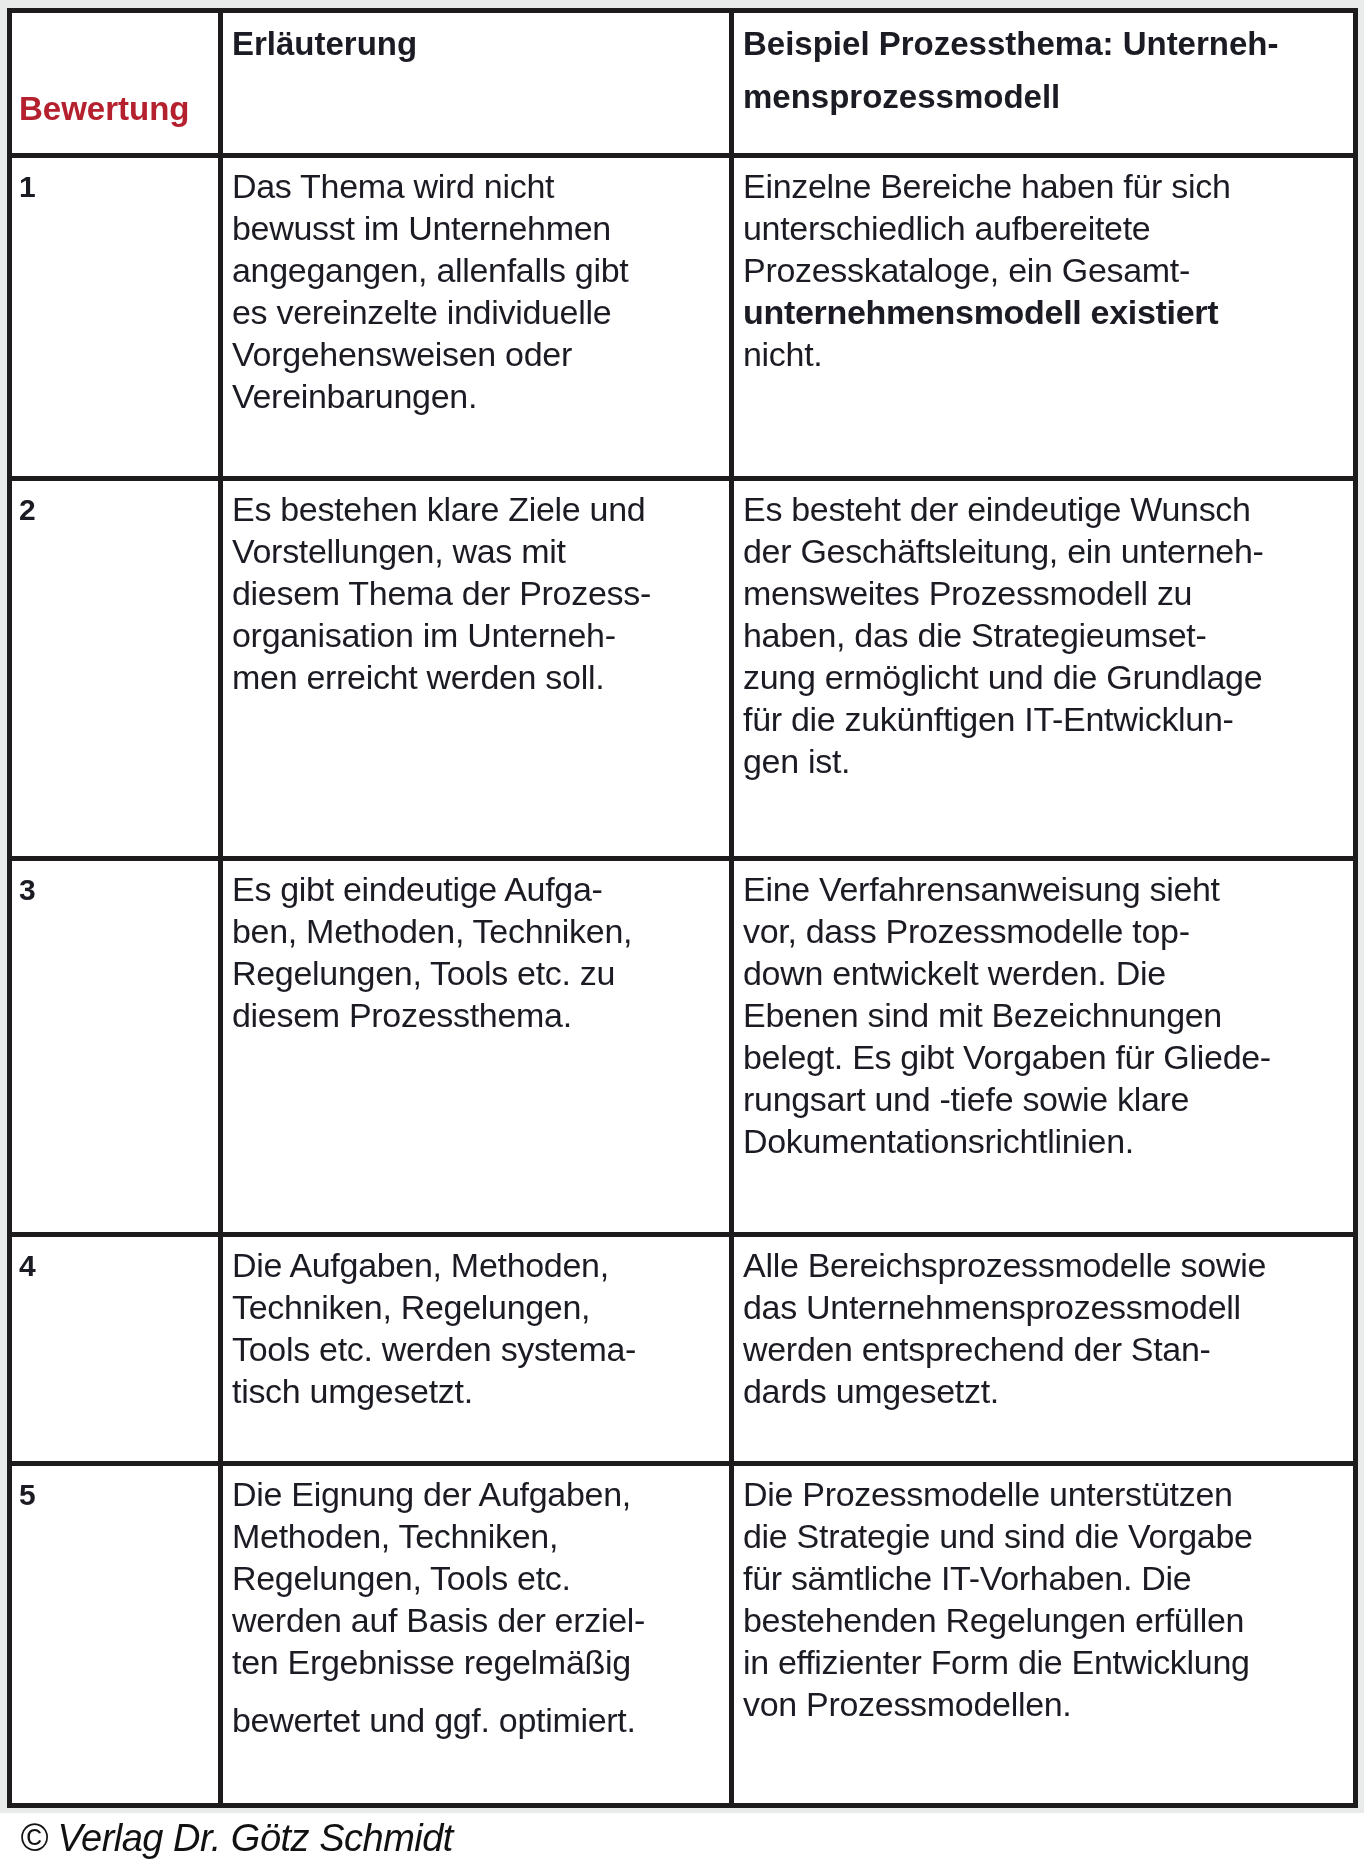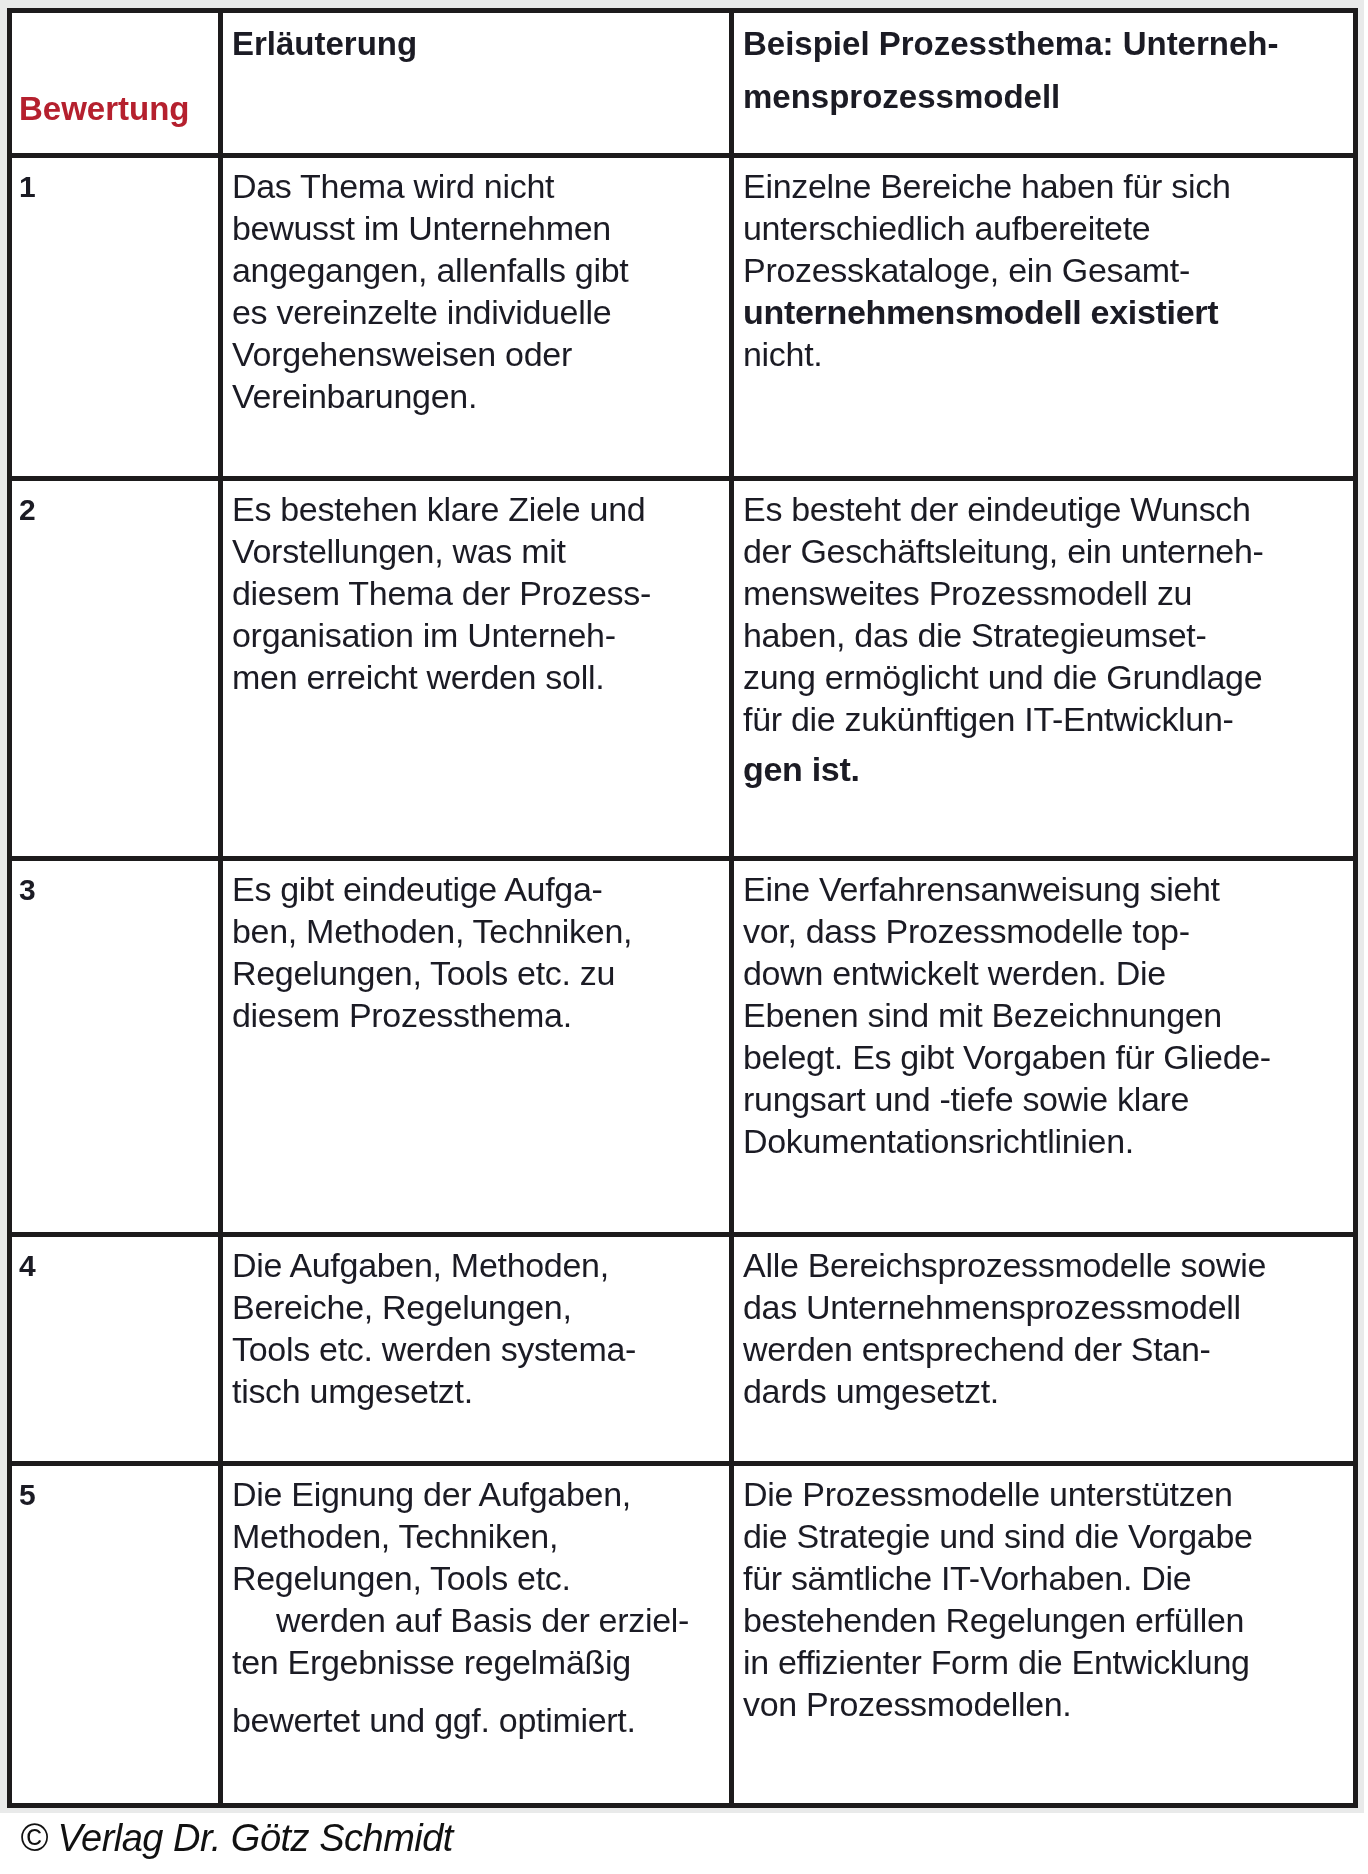--- a/index.html
+++ b/index.html
@@ -76,21 +76,21 @@
           <div class="line" style="top: 126px;">organisation im Unterneh-</div>
           <div class="line" style="top: 168px;">men erreicht werden soll.</div>
         </div>
         <div class="cell" style="left: 731px; top: 471px; width: 612px;">
           <div class="line" style="top: 0px;">Es besteht der eindeutige Wunsch</div>
           <div class="line" style="top: 42px;">der Geschäftsleitung, ein unterneh-</div>
           <div class="line" style="top: 84px;">mensweites Prozessmodell zu</div>
           <div class="line" style="top: 126px;">haben, das die Strategieumset-</div>
           <div class="line" style="top: 168px;">zung ermöglicht und die Grundlage</div>
           <div class="line" style="top: 210px;">für die zukünftigen IT-Entwicklun-</div>
-          <div class="line" style="top: 260px; font-weight: bold;">gen ist.</div>
+          <div class="line" style="top: 252px;">gen ist.</div>
         </div>
       </div>
       <div>
         <div class="num" style="left: 7px; top: 860px;">3</div>
         <div class="cell" style="left: 220px; top: 851px; width: 490px;">
           <div class="line" style="top: 0px;">Es gibt eindeutige Aufga-</div>
           <div class="line" style="top: 42px;">ben, Methoden, Techniken,</div>
           <div class="line" style="top: 84px;">Regelungen, Tools etc. zu</div>
           <div class="line" style="top: 126px;">diesem Prozessthema.</div>
         </div>
@@ -101,38 +101,38 @@
           <div class="line" style="top: 126px;">Ebenen sind mit Bezeichnungen</div>
           <div class="line" style="top: 168px;">belegt. Es gibt Vorgaben für Gliede-</div>
           <div class="line" style="top: 210px;">rungsart und -tiefe sowie klare</div>
           <div class="line" style="top: 252px;">Dokumentationsrichtlinien.</div>
         </div>
       </div>
       <div>
         <div class="num" style="left: 7px; top: 1236px;">4</div>
         <div class="cell" style="left: 220px; top: 1227px; width: 490px;">
           <div class="line" style="top: 0px;">Die Aufgaben, Methoden,</div>
-          <div class="line" style="top: 42px;">Bereiche, Regelungen,</div>
+          <div class="line" style="top: 42px;">Techniken, Regelungen,</div>
           <div class="line" style="top: 84px;">Tools etc. werden systema-</div>
           <div class="line" style="top: 126px;">tisch umgesetzt.</div>
         </div>
         <div class="cell" style="left: 731px; top: 1227px; width: 612px;">
           <div class="line" style="top: 0px;">Alle Bereichsprozessmodelle sowie</div>
           <div class="line" style="top: 42px;">das Unternehmensprozessmodell</div>
           <div class="line" style="top: 84px;">werden entsprechend der Stan-</div>
           <div class="line" style="top: 126px;">dards umgesetzt.</div>
         </div>
       </div>
       <div>
         <div class="num" style="left: 7px; top: 1465px;">5</div>
         <div class="cell" style="left: 220px; top: 1456px; width: 490px;">
           <div class="line" style="top: 0px;">Die Eignung der Aufgaben,</div>
           <div class="line" style="top: 42px;">Methoden, Techniken,</div>
           <div class="line" style="top: 84px;">Regelungen, Tools etc.</div>
-          <div class="line" style="top: 126px; margin-left: 44px;">werden auf Basis der erziel-</div>
+          <div class="line" style="top: 126px;">werden auf Basis der erziel-</div>
           <div class="line" style="top: 168px;">ten Ergebnisse regelmäßig</div>
           <div class="line" style="top: 226px;">bewertet und ggf. optimiert.</div>
         </div>
         <div class="cell" style="left: 731px; top: 1456px; width: 612px;">
           <div class="line" style="top: 0px;">Die Prozessmodelle unterstützen</div>
           <div class="line" style="top: 42px;">die Strategie und sind die Vorgabe</div>
           <div class="line" style="top: 84px;">für sämtliche IT-Vorhaben. Die</div>
           <div class="line" style="top: 126px;">bestehenden Regelungen erfüllen</div>
           <div class="line" style="top: 168px;">in effizienter Form die Entwicklung</div>
           <div class="line" style="top: 210px;">von Prozessmodellen.</div>

